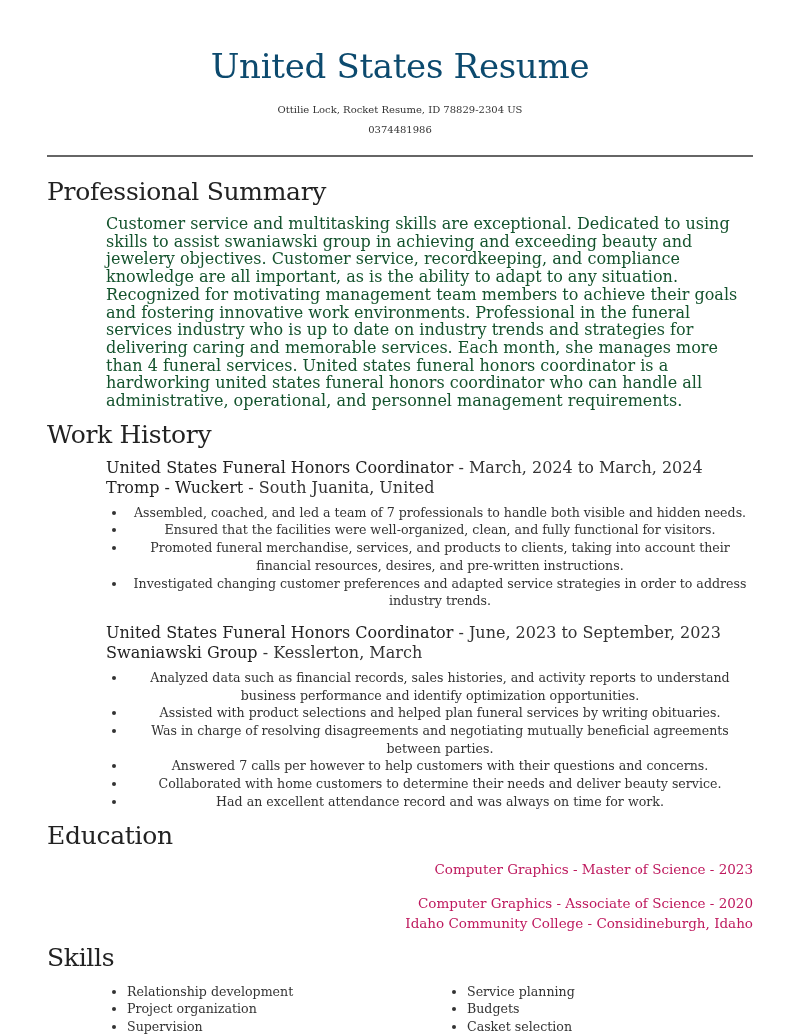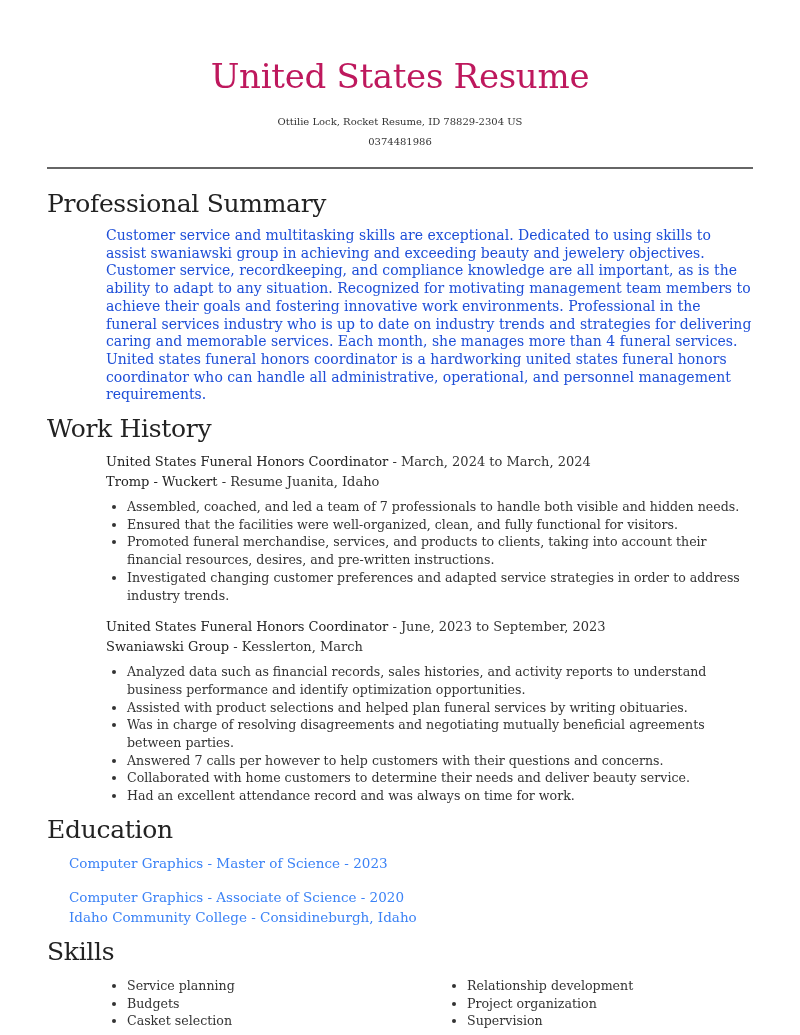--- a/index.html
+++ b/index.html
@@ -4,43 +4,43 @@
   <style>
     html, body { margin: 0; padding: 0; background: #ffffff; }
     body {
       width: 800px; height: 1035px; overflow: hidden;
       font-family: "DejaVu Serif", "Liberation Serif", serif;
       color: #222222;
     }
     .page { position: relative; width: 800px; }
     .header { text-align: center; padding-top: 40px; }
     .title {
-      font-size: 34px; font-weight: normal; margin: 14px; line-height: 44px;
-      color: #be185d; letter-spacing: -0.3px;
+      font-size: 34px; font-weight: normal; margin: 4px; line-height: 44px;
+      color: #0c4a6e; letter-spacing: -0.3px;
     }
     .contact { margin-top: 12px; font-size: 10px; line-height: 19.5px; color: #333333; }
     .rule { margin: 16px 47px 0 47px; border: 0; border-top: 2px solid #666666; height: 0; }
     .section-title {
       font-size: 25px; font-weight: normal; margin: 0 0 0 47px; line-height: 34px;
       color: #222222; letter-spacing: -0.3px;
     }
     .summary-title { margin-top: 18px; }
     .body-text {
-      margin: 6px 47px 0 106px; font-size: 14px; line-height: 17.7px; color: #1d4ed8;
+      margin: 6px 47px 0 106px; font-size: 16px; line-height: 17.7px; color: #14532d;
     }
     .sec { margin-top: 8px; }
     .job { margin: 0 47px 0 106px; }
-    .job-head { font-size: 13px; line-height: 20px; color: #222222; }
+    .job-head { font-size: 16px; line-height: 20px; color: #222222; }
     .job-head .dates { color: #333333; }
     ul.bullets {
       margin: 6px 0 0 0; padding: 0 0 0 21px; font-size: 12.6px; line-height: 17.7px; color: #333333;
     }
-    ul.bullets li { margin: 0; padding: 0; }
+    ul.bullets li { margin: 0; padding: 0; text-align: center; }
     .job + .job { margin-top: 13px; }
-    .edu { margin: 0 47px 0 69px; font-size: 13.5px; line-height: 20px; color: #3b82f6; }
+    .edu { margin: 0 47px 0 69px; font-size: 13.5px; line-height: 20px; color: #be185d; text-align: right; }
     .edu + .edu { margin-top: 14px; }
     .skills { display: flex; margin: 8px 47px 0 106px; }
     .skills ul { flex: 0 0 319px; margin: 0; padding: 0 0 0 21px; font-size: 12.6px; line-height: 17.7px; color: #333333; }
   </style>
 </head>
 <body>
 
 <div class="page">
 
   <div class="header">
@@ -56,21 +56,21 @@
   <section>
     <h2 class="section-title summary-title">Professional Summary</h2>
     <p class="body-text">Customer service and multitasking skills are exceptional. Dedicated to using skills to assist swaniawski group in achieving and exceeding beauty and jewelery objectives. Customer service, recordkeeping, and compliance knowledge are all important, as is the ability to adapt to any situation. Recognized for motivating management team members to achieve their goals and fostering innovative work environments. Professional in the funeral services industry who is up to date on industry trends and strategies for delivering caring and memorable services. Each month, she manages more than 4 funeral services. United states funeral honors coordinator is a hardworking united states funeral honors coordinator who can handle all administrative, operational, and personnel management requirements.</p>
   </section>
 
   <section class="sec">
     <h2 class="section-title">Work History</h2>
 
     <div class="job" style="margin-top:6px;">
       <div class="job-head"><span>United States Funeral Honors Coordinator</span><span class="dates"> - March, 2024 to March, 2024</span></div>
-      <div class="job-head"><span>Tromp - Wuckert</span><span class="dates"> - Resume Juanita, Idaho</span></div>
+      <div class="job-head"><span>Tromp - Wuckert</span><span class="dates"> - South Juanita, United</span></div>
       <ul class="bullets">
         <li>Assembled, coached, and led a team of 7 professionals to handle both visible and hidden needs.</li>
         <li>Ensured that the facilities were well-organized, clean, and fully functional for visitors.</li>
         <li>Promoted funeral merchandise, services, and products to clients, taking into account their financial resources, desires, and pre-written instructions.</li>
         <li>Investigated changing customer preferences and adapted service strategies in order to address industry trends.</li>
       </ul>
     </div>
 
     <div class="job">
       <div class="job-head"><span>United States Funeral Honors Coordinator</span><span class="dates"> - June, 2023 to September, 2023</span></div>
@@ -94,27 +94,27 @@
     <div class="edu">
       <div>Computer Graphics - Associate of Science - 2020</div>
       <div>Idaho Community College - Considineburgh, Idaho</div>
     </div>
   </section>
 
   <section class="sec">
     <h2 class="section-title">Skills</h2>
     <div class="skills">
       <ul>
+        <li>Relationship development</li>
+        <li>Project organization</li>
+        <li>Supervision</li>
+
+      </ul>
+      <ul>
         <li>Service planning</li>
         <li>Budgets</li>
         <li>Casket selection</li>
-
-      </ul>
-      <ul>
-        <li>Relationship development</li>
-        <li>Project organization</li>
-        <li>Supervision</li>
 
       </ul>
     </div>
   </section>
 
 </div>
 
 </body></html>

